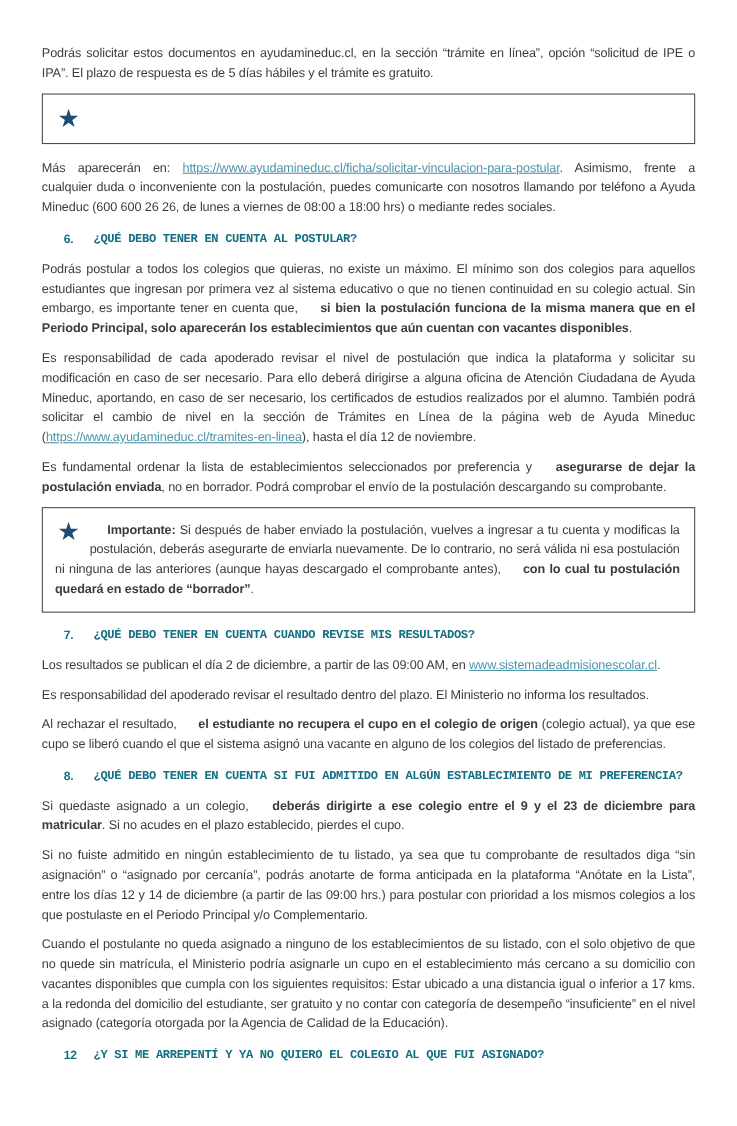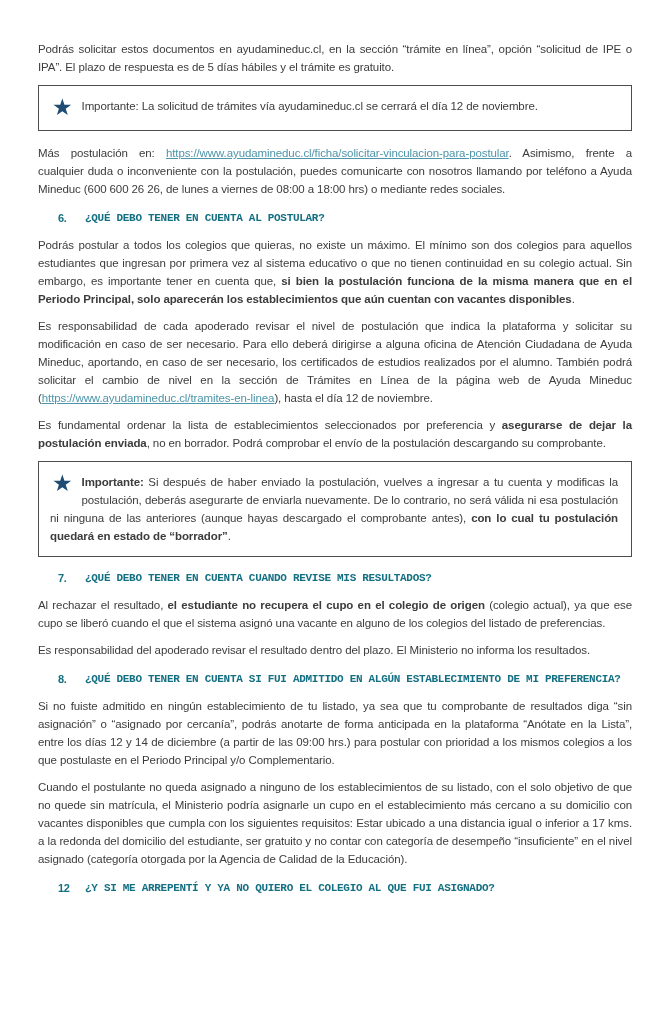--- a/index.html
+++ b/index.html
@@ -55,46 +55,48 @@
   .star {
     float: left;
     color: var(--star, #1E4C72);
     font-size: 23px;
     line-height: 20px;
     margin: 0 9px 2px 2px;
   }
   .doc-link {
     color: var(--link, #4D95A9);
   }
-  strong { font-weight: bold; }
+  strong { font-weight: bold; margin-left: 16px; }
 </style>
 </head>
 <body>
 
 <main class="page">
     <p class="para"><span>Podrás solicitar estos documentos en ayudamineduc.cl, en la sección “trámite en línea”, opción “solicitud de IPE o IPA”. El plazo de respuesta es de 5 días hábiles y el trámite es gratuito.</span></p>
-    <div class="callout"><span class="star">★</span><span>Importante: La solicitud de trámites vía ayudamineduc.cl se cerrará el día 12 de noviembre.</span></div>
-    <p class="para"><span>Más postulación en: </span><a href="#" class="doc-link">https://www.ayudamineduc.cl/ficha/solicitar-vinculacion-para-postular</a><span>. Asimismo, frente a cualquier duda o inconveniente con la postulación, puedes comunicarte con nosotros llamando por teléfono a Ayuda Mineduc (600 600 26 26, de lunes a viernes de 08:00 a 18:00 hrs) o mediante redes sociales.</span></p>
+    <div class="callout"><span class="star">★</span></div>
+    <p class="para"><span>Más aparecerán en: </span><a href="#" class="doc-link">https://www.ayudamineduc.cl/ficha/solicitar-vinculacion-para-postular</a><span>. Asimismo, frente a cualquier duda o inconveniente con la postulación, puedes comunicarte con nosotros llamando por teléfono a Ayuda Mineduc (600 600 26 26, de lunes a viernes de 08:00 a 18:00 hrs) o mediante redes sociales.</span></p>
     <h2 class="heading">
       <span class="h-num">6.</span>
       <span class="h-text">¿QUÉ DEBO TENER EN CUENTA AL POSTULAR?</span>
     </h2>
     <p class="para"><span>Podrás postular a todos los colegios que quieras, no existe un máximo. El mínimo son dos colegios para aquellos estudiantes que ingresan por primera vez al sistema educativo o que no tienen continuidad en su colegio actual. Sin embargo, es importante tener en cuenta que, </span><strong>si bien la postulación funciona de la misma manera que en el Periodo Principal, solo aparecerán los establecimientos que aún cuentan con vacantes disponibles</strong><span>.</span></p>
     <p class="para"><span>Es responsabilidad de cada apoderado revisar el nivel de postulación que indica la plataforma y solicitar su modificación en caso de ser necesario. Para ello deberá dirigirse a alguna oficina de Atención Ciudadana de Ayuda Mineduc, aportando, en caso de ser necesario, los certificados de estudios realizados por el alumno. También podrá solicitar el cambio de nivel en la sección de Trámites en Línea de la página web de Ayuda Mineduc (</span><a href="#" class="doc-link">https://www.ayudamineduc.cl/tramites-en-linea</a><span>), hasta el día 12 de noviembre.</span></p>
     <p class="para"><span>Es fundamental ordenar la lista de establecimientos seleccionados por preferencia y </span><strong>asegurarse de dejar la postulación enviada</strong><span>, no en borrador. Podrá comprobar el envío de la postulación descargando su comprobante.</span></p>
     <div class="callout"><span class="star">★</span><strong>Importante:</strong><span> Si después de haber enviado la postulación, vuelves a ingresar a tu cuenta y modificas la postulación, deberás asegurarte de enviarla nuevamente. De lo contrario, no será válida ni esa postulación ni ninguna de las anteriores (aunque hayas descargado el comprobante antes), </span><strong>con lo cual tu postulación quedará en estado de “borrador”</strong><span>.</span></div>
     <h2 class="heading">
       <span class="h-num">7.</span>
       <span class="h-text">¿QUÉ DEBO TENER EN CUENTA CUANDO REVISE MIS RESULTADOS?</span>
     </h2>
+    <p class="para"><span>Los resultados se publican el día 2 de diciembre, a partir de las 09:00 AM, en </span><a href="#" class="doc-link">www.sistemadeadmisionescolar.cl</a><span>.</span></p>
+    <p class="para"><span>Es responsabilidad del apoderado revisar el resultado dentro del plazo. El Ministerio no informa los resultados.</span></p>
     <p class="para"><span>Al rechazar el resultado, </span><strong>el estudiante no recupera el cupo en el colegio de origen</strong><span> (colegio actual), ya que ese cupo se liberó cuando el que el sistema asignó una vacante en alguno de los colegios del listado de preferencias.</span></p>
-    <p class="para"><span>Es responsabilidad del apoderado revisar el resultado dentro del plazo. El Ministerio no informa los resultados.</span></p>
     <h2 class="heading">
       <span class="h-num">8.</span>
       <span class="h-text">¿QUÉ DEBO TENER EN CUENTA SI FUI ADMITIDO EN ALGÚN ESTABLECIMIENTO DE MI PREFERENCIA?</span>
     </h2>
+    <p class="para"><span>Si quedaste asignado a un colegio, </span><strong>deberás dirigirte a ese colegio entre el 9 y el 23 de diciembre para matricular</strong><span>. Si no acudes en el plazo establecido, pierdes el cupo.</span></p>
     <p class="para"><span>Si no fuiste admitido en ningún establecimiento de tu listado, ya sea que tu comprobante de resultados diga “sin asignación” o “asignado por cercanía”, podrás anotarte de forma anticipada en la plataforma “Anótate en la Lista”, entre los días 12 y 14 de diciembre (a partir de las 09:00 hrs.) para postular con prioridad a los mismos colegios a los que postulaste en el Periodo Principal y/o Complementario.</span></p>
     <p class="para"><span>Cuando el postulante no queda asignado a ninguno de los establecimientos de su listado, con el solo objetivo de que no quede sin matrícula, el Ministerio podría asignarle un cupo en el establecimiento más cercano a su domicilio con vacantes disponibles que cumpla con los siguientes requisitos: Estar ubicado a una distancia igual o inferior a 17 kms. a la redonda del domicilio del estudiante, ser gratuito y no contar con categoría de desempeño “insuficiente” en el nivel asignado (categoría otorgada por la Agencia de Calidad de la Educación).</span></p>
     <h2 class="heading">
       <span class="h-num">12</span>
       <span class="h-text">¿Y SI ME ARREPENTÍ Y YA NO QUIERO EL COLEGIO AL QUE FUI ASIGNADO?</span>
     </h2>
   </main>
 
 </body></html>

